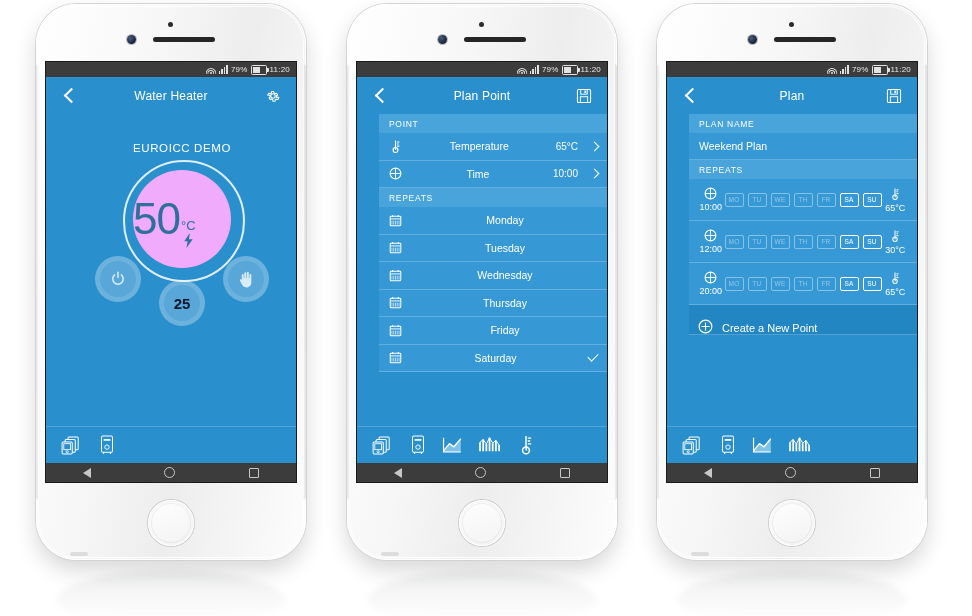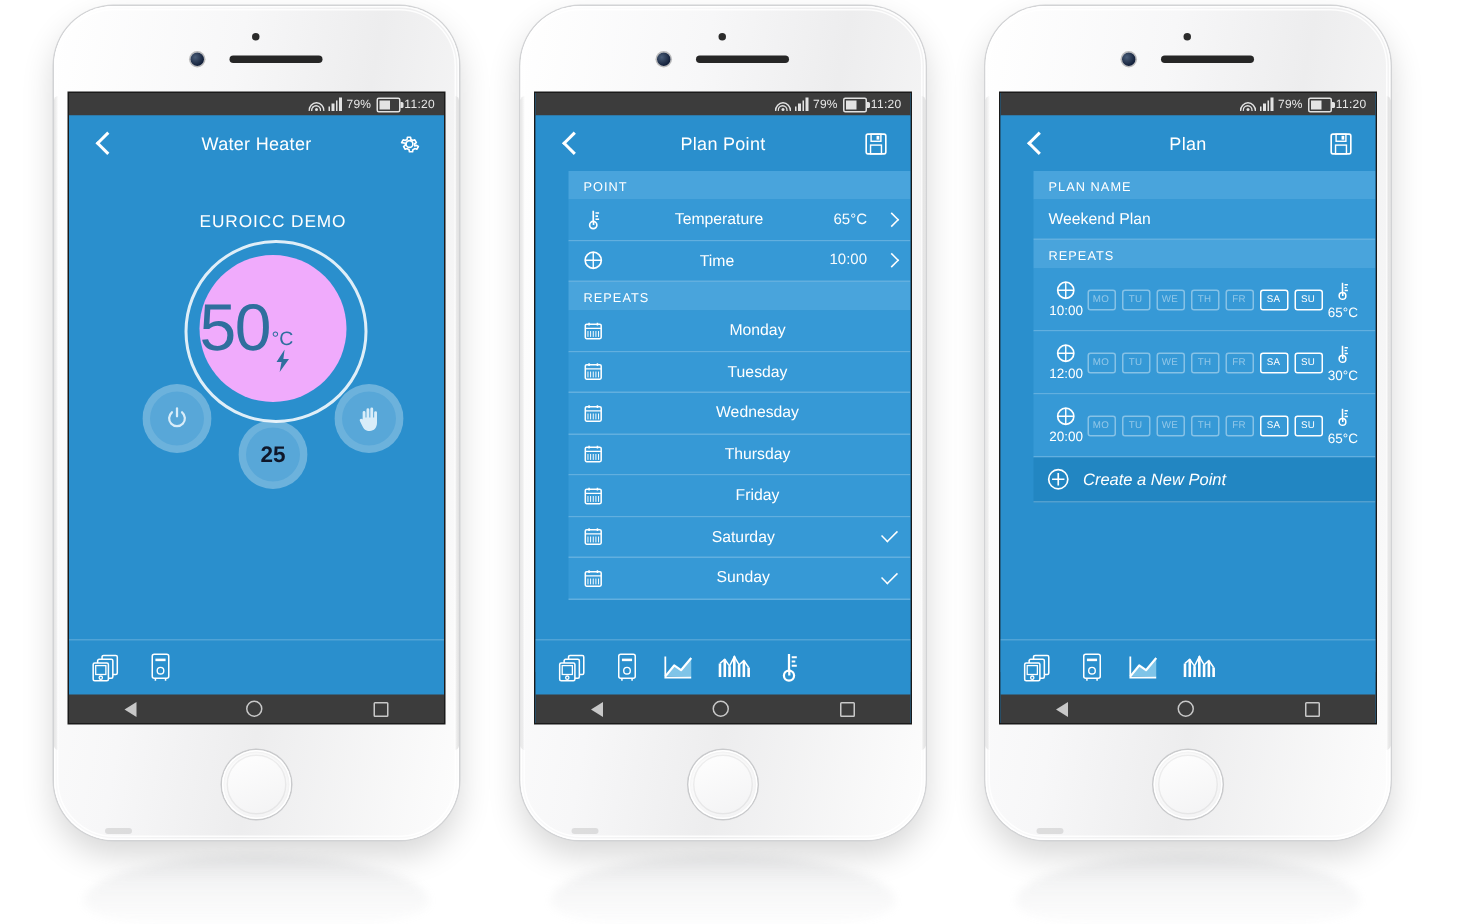--- a/index.html
+++ b/index.html
@@ -176,22 +176,22 @@
   .day{
     width:17px;height:12px;border:1px solid rgba(255,255,255,.40);border-radius:2px;
     display:flex;align-items:center;justify-content:center;font-size:6.5px;
     color:rgba(255,255,255,.45);letter-spacing:.2px;
   }
   .day.on{border-color:#ffffff;color:#ffffff;}
   .ptemp{width:34px;text-align:center;display:flex;flex-direction:column;align-items:center;gap:2px;}
   .ptemp .t{font-size:9px;}
 
   .newrow{
-    display:flex;align-items:center;gap:9px;height:29px;padding:0 9px;background:#2286c2;
-    color:#fff;font-size:11px;border-bottom:1px solid rgba(255,255,255,.22);cursor:pointer;font-style:italic;
+    display:flex;align-items:flex-end;gap:9px;height:29px;padding:0 9px;background:#2286c2;
+    color:#fff;font-size:11px;border-bottom:1px solid rgba(255,255,255,.22);cursor:pointer;
   }
   .newrow .lbl{flex:1;}
 
   
   .reflect{
     position:absolute;width:230px;height:52px;left:50%;margin-left:-115px;top:566px;
     background:linear-gradient(180deg,rgba(190,192,196,.45),rgba(190,192,196,0));
     border-radius:50%/60% 60% 40% 40%;filter:blur(3px);opacity:.55;
   }
   svg{display:block;}
@@ -444,32 +444,20 @@
               <svg width="13" height="13" viewBox="0 0 14 14">
                   <rect x="1.3" y="2.3" width="11.4" height="10.4" rx="1" fill="none" stroke="#fff" stroke-width="1.1"></rect>
                   <path d="M1.3 5.3h11.4" stroke="#fff" stroke-width="1"></path>
                   <path d="M4 1.2v2M10 1.2v2" stroke="#fff" stroke-width="1.1"></path>
                   <path d="M3.2 7.2v4.2M5.1 7.2v4.2M7 7.2v4.2M8.9 7.2v4.2M10.8 7.2v4.2" stroke="#fff" stroke-width=".7"></path>
                 </svg>
             </span>
             <span class="lbl">Saturday</span>
             <span class="check"></span>
           </div>
-          <div class="row">
-            <span class="ricon">
-              <svg width="13" height="13" viewBox="0 0 14 14">
-                  <rect x="1.3" y="2.3" width="11.4" height="10.4" rx="1" fill="none" stroke="#fff" stroke-width="1.1"></rect>
-                  <path d="M1.3 5.3h11.4" stroke="#fff" stroke-width="1"></path>
-                  <path d="M4 1.2v2M10 1.2v2" stroke="#fff" stroke-width="1.1"></path>
-                  <path d="M3.2 7.2v4.2M5.1 7.2v4.2M7 7.2v4.2M8.9 7.2v4.2M10.8 7.2v4.2" stroke="#fff" stroke-width=".7"></path>
-                </svg>
-            </span>
-            <span class="lbl">Sunday</span>
-            <span class="check"></span>
-          </div>
         </div>
 
         <div class="toolbar">
           <div class="tb">
             <svg width="22" height="22" viewBox="0 0 26 26">
               <rect x="9.5" y="3.5" width="12" height="15" rx="1.2" fill="none" stroke="#fff" stroke-width="1.2"></rect>
               <rect x="6" y="6.5" width="12" height="15" rx="1.2" fill="#2a8fcd" stroke="#fff" stroke-width="1.2"></rect>
               <rect x="2.5" y="9.5" width="12" height="14" rx="1.2" fill="#2a8fcd" stroke="#fff" stroke-width="1.2"></rect>
               <rect x="4.5" y="11.5" width="8" height="7" fill="none" stroke="#fff" stroke-width="1"></rect>
               <circle cx="8.5" cy="21" r="1.3" fill="none" stroke="#fff" stroke-width="1"></circle>

